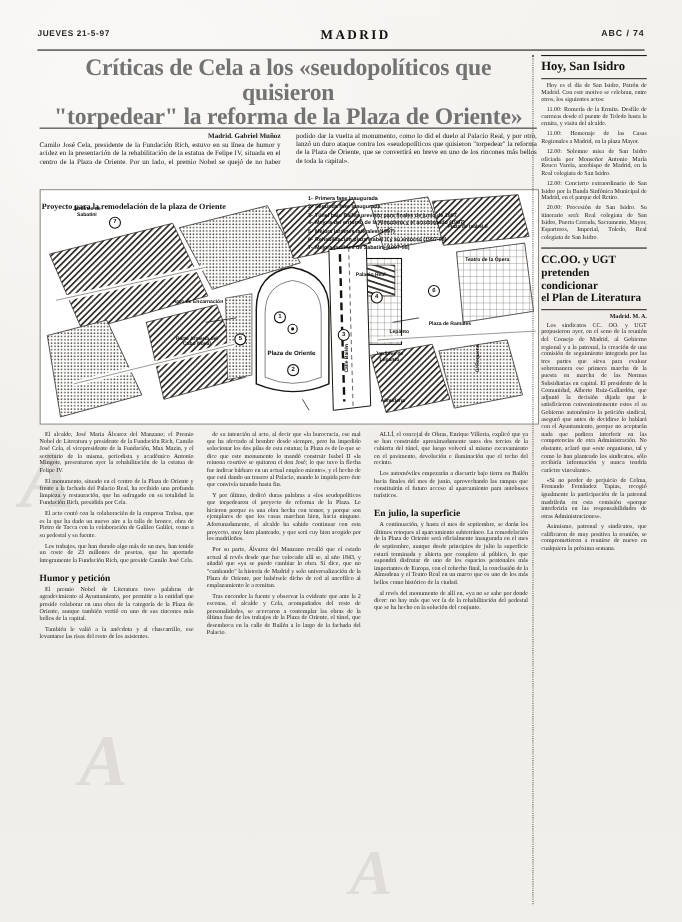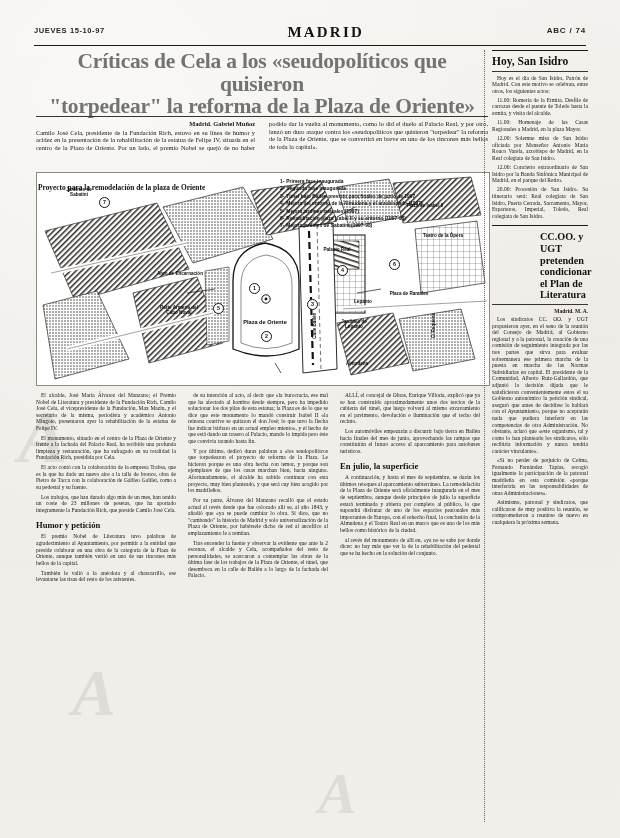--- a/index.html
+++ b/index.html
@@ -32,21 +32,21 @@
   .masthead{
     position:absolute;left:34px;top:26px;width:552px;height:20px;
     display:flex;align-items:flex-start;justify-content:space-between;
   }
   .mast-date{
     font-family:"Liberation Sans",sans-serif;
     font-size:7.5px;letter-spacing:.6px;font-weight:600;color:#2a2622;
   }
   .mast-section{
     font-family:"Liberation Serif",serif;
-    font-size:15px;font-weight:700;letter-spacing:2.2px;
+    font-size:12px;font-weight:700;letter-spacing:2.2px;
     color:#15120f;margin-top:-2px;
   }
   .mast-folio{
     font-family:"Liberation Sans",sans-serif;
     font-size:8px;font-weight:700;letter-spacing:.8px;color:#2a2622;
   }
   .rule-top{
     position:absolute;left:34px;top:45px;width:552px;height:0;
     border-top:1.4px solid #1d1a16;
   }
@@ -171,21 +171,21 @@
 
 <div class="page"></div>
 
 <div class="content">
 
   <div class="watermark" style="left:18px;top:395px;font-size:74px;">A</div>
   <div class="watermark" style="left:72px;top:655px;font-size:66px;">A</div>
   <div class="watermark" style="left:318px;top:760px;font-size:58px;">A</div>
 
   <div class="masthead">
-    <div class="mast-date">JUEVES 15-10-97</div>
+    <div class="mast-date">JUEVES 21-5-97</div>
     <div class="mast-section">MADRID</div>
     <div class="mast-folio">ABC / 74</div>
   </div>
   <div class="rule-top"></div>
 
   <div class="headline">
     <h1>
       <span>Críticas de Cela a los «seudopolíticos que quisieron</span><br>
       <span>"torpedear" la reforma de la Plaza de Oriente»</span>
     </h1>
@@ -358,21 +358,21 @@
       <p>Hoy es el día de San Isidro, Patrón de Madrid. Con este motivo se celebran, entre otros, los siguientes actos:</p>
       <p>11.00: Romería de la Ermita. Desfile de carrozas desde el puente de Toledo hasta la ermita, y visita del alcalde.</p>
       <p>11.00: Homenaje de las Casas Regionales a Madrid, en la plaza Mayor.</p>
       <p>12.00: Solemne misa de San Isidro oficiada por Monseñor Antonio María Rouco Varela, arzobispo de Madrid, en la Real colegiata de San Isidro.</p>
       <p>12.00: Concierto extraordinario de San Isidro por la Banda Sinfónica Municipal de Madrid, en el parque del Retiro.</p>
       <p>20.00: Procesión de San Isidro. Su itinerario será: Real colegiata de San Isidro, Puerta Cerrada, Sacramento, Mayor, Esparteros, Imperial, Toledo, Real colegiata de San Isidro.</p>
     </div>
 
     <div class="side-rule" style="margin-top:6px;"></div>
 
-    <div class="side-title two" style="margin-top:5px;margin-left:48px;">
+    <div class="side-title two" style="margin-top:5px;">
       <span>CC.OO. y UGT</span><br>
       <span>pretenden condicionar</span><br>
       <span>el Plan de Literatura</span>
     </div>
     <div class="side-rule thin" style="margin-top:3px;"></div>
 
     <div class="side-body" style="margin-top:3px;">
       <span class="byline3">Madrid. M. A.</span>
       <p>Los sindicatos CC. OO. y UGT propusieron ayer, en el seno de la reunión del Consejo de Madrid, al Gobierno regional y a la patronal, la creación de una comisión de seguimiento integrada por las tres partes que sirva para evaluar sobremanera ese primera marcha de la puesta en marcha de las Normas Subsidiarias en capital. El presidente de la Comunidad, Alberto Ruiz-Gallardón, que adjuntó la decisión dijada que le satisficieron convenientemente estos el su Gobierno autonómico la petición sindical, aseguró que antes de decidirse lo hablará con el Ayuntamiento, porque no aceptarán nada que pudiera interferir en las competencias de otra Administración. No obstante, aclaró que «este organismo, tal y como lo han planteado los sindicatos, sólo recibiría información y nunca tendría carácter vinculante».</p>
       <p>«Si no perder de perjuicio de Celma, Fernando Fernández Tapias, recogió igualmente la participación de la patronal madrileña en esta comisión «porque interferiría en las responsabilidades de otras Administraciones».</p>

